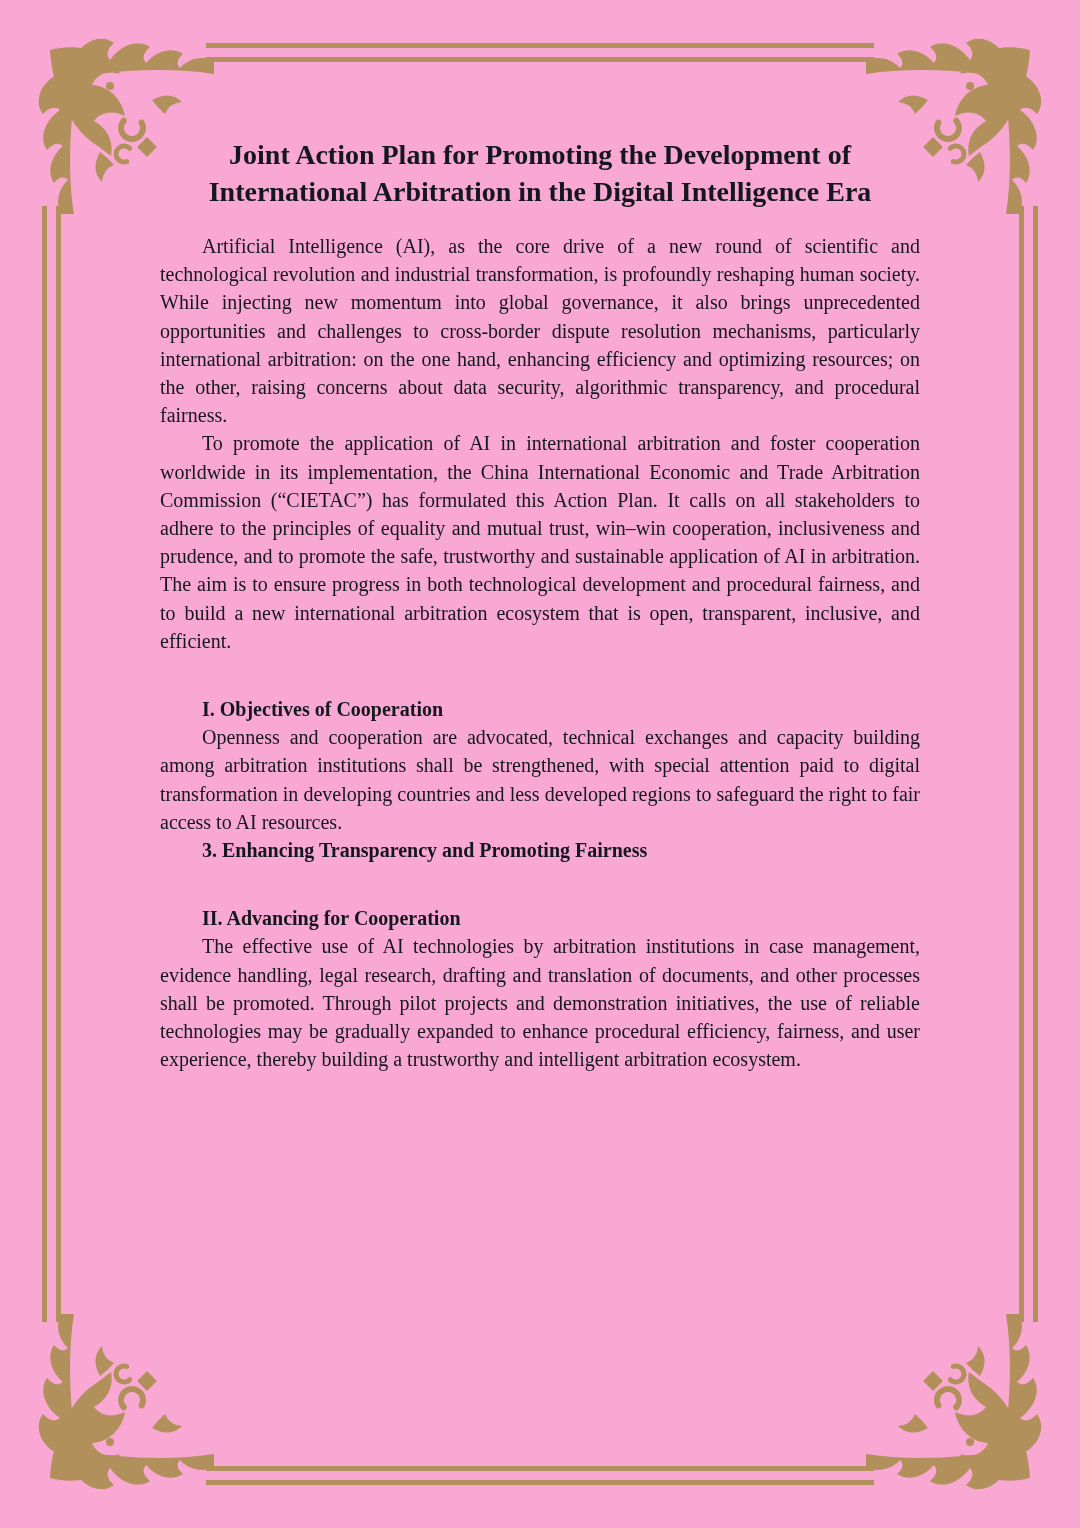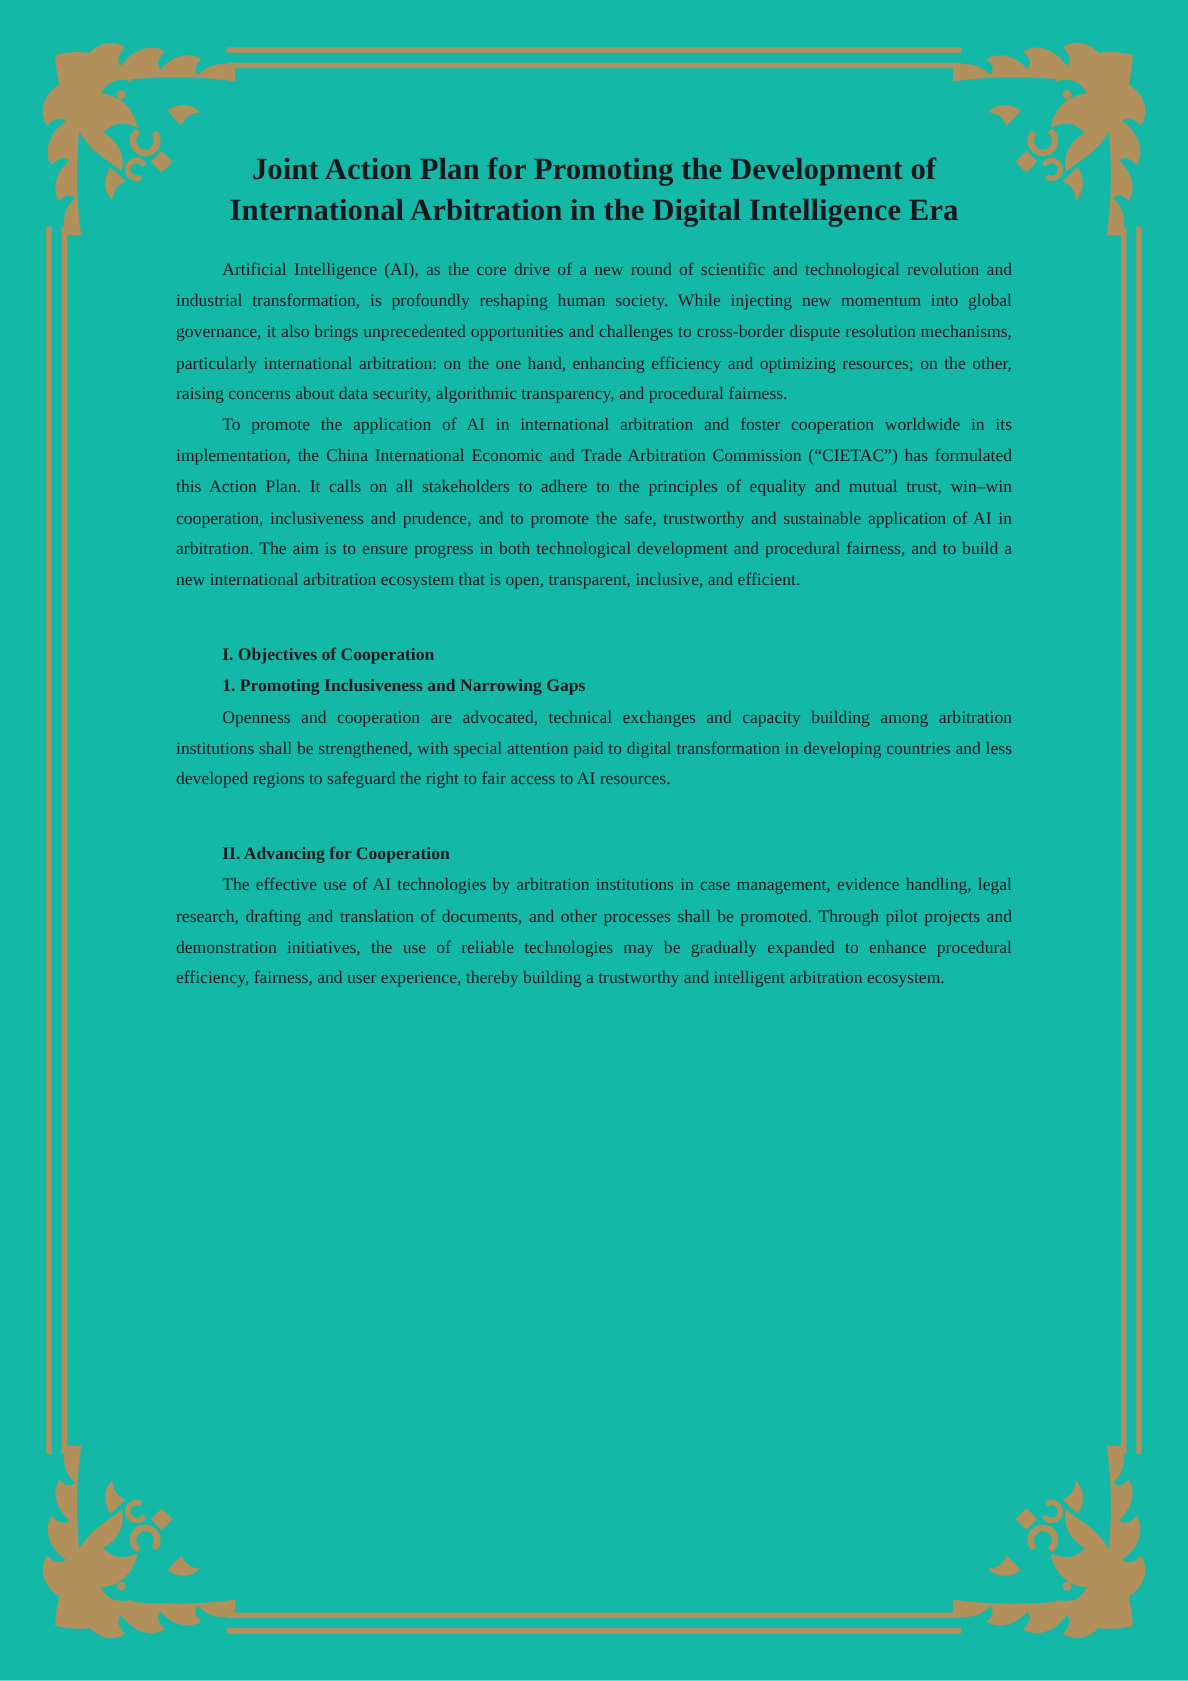--- a/index.html
+++ b/index.html
@@ -1,20 +1,20 @@
 <!DOCTYPE html>
 <html><head>
 <meta charset="utf-8">
 <style>
   html, body { margin: 0; padding: 0; background: #ffffff; }
   .page {
     position: relative;
     width: 1080px;
     height: 1528px;
-    background: #14b8a6;
+    background: #f9a8d4;
     overflow: hidden;
     font-family: "Liberation Serif", "DejaVu Serif", serif;
   }
 
   
   .bline { position: absolute; background: #b2905c; }
   .bline.h { height: 5px; left: 206px; right: 206px; }
   .bline.v { width: 5px;  top: 206px;  bottom: 206px; }
   .bline.top-outer    { top: 43px; }
   .bline.top-inner    { top: 57px; }
@@ -43,21 +43,21 @@
     margin: 0 0 22px 0;
     font-size: 28px;
     line-height: 37px;
     font-weight: bold;
     text-align: center;
     white-space: nowrap;
   }
   .title-line { display: block; }
   .blk {
     margin: 0;
-    font-size: 16px;
+    font-size: 20px;
     line-height: 28.2px;
     text-align: justify;
     text-indent: 42px;
     font-weight: normal;
     font-family: Liberation Serif, serif;
   }
   h2.blk, h3.blk { font-weight: bold; }
   .gap { margin-top: 40px; }
 </style>
 </head>
@@ -121,23 +121,23 @@
   <div class="content">
     <h1 class="doc-title">
       <span class="title-line">Joint Action Plan for Promoting the Development of</span>
       <span class="title-line">International Arbitration in the Digital Intelligence Era</span>
     </h1>
 
     <p class="blk">Artificial Intelligence (AI), as the core drive of a new round of scientific and technological revolution and industrial transformation, is profoundly reshaping human society. While injecting new momentum into global governance, it also brings unprecedented opportunities and challenges to cross-border dispute resolution mechanisms, particularly international arbitration: on the one hand, enhancing efficiency and optimizing resources; on the other, raising concerns about data security, algorithmic transparency, and procedural fairness.</p>
     <p class="blk">To promote the application of AI in international arbitration and foster cooperation worldwide in its implementation, the China International Economic and Trade Arbitration Commission (“CIETAC”) has formulated this Action Plan. It calls on all stakeholders to adhere to the principles of equality and mutual trust, win–win cooperation, inclusiveness and prudence, and to promote the safe, trustworthy and sustainable application of AI in arbitration. The aim is to ensure progress in both technological development and procedural fairness, and to build a new international arbitration ecosystem that is open, transparent, inclusive, and efficient.</p>
 
     <h2 class="blk gap">I. Objectives of Cooperation</h2>
-    <h3 class="blk">1. Promoting Inclusiveness and Narrowing Gaps</h3>
     <p class="blk">Openness and cooperation are advocated, technical exchanges and capacity building among arbitration institutions shall be strengthened, with special attention paid to digital transformation in developing countries and less developed regions to safeguard the right to fair access to AI resources.</p>
 
 
+    <h3 class="blk">3. Enhancing Transparency and Promoting Fairness</h3>
 
 
     <h2 class="blk gap">II. Advancing for Cooperation</h2>
     <p class="blk">The effective use of AI technologies by arbitration institutions in case management, evidence handling, legal research, drafting and translation of documents, and other processes shall be promoted. Through pilot projects and demonstration initiatives, the use of reliable technologies may be gradually expanded to enhance procedural efficiency, fairness, and user experience, thereby building a trustworthy and intelligent arbitration ecosystem.</p>
   </div>
 
 </div>
 
 </body></html>

